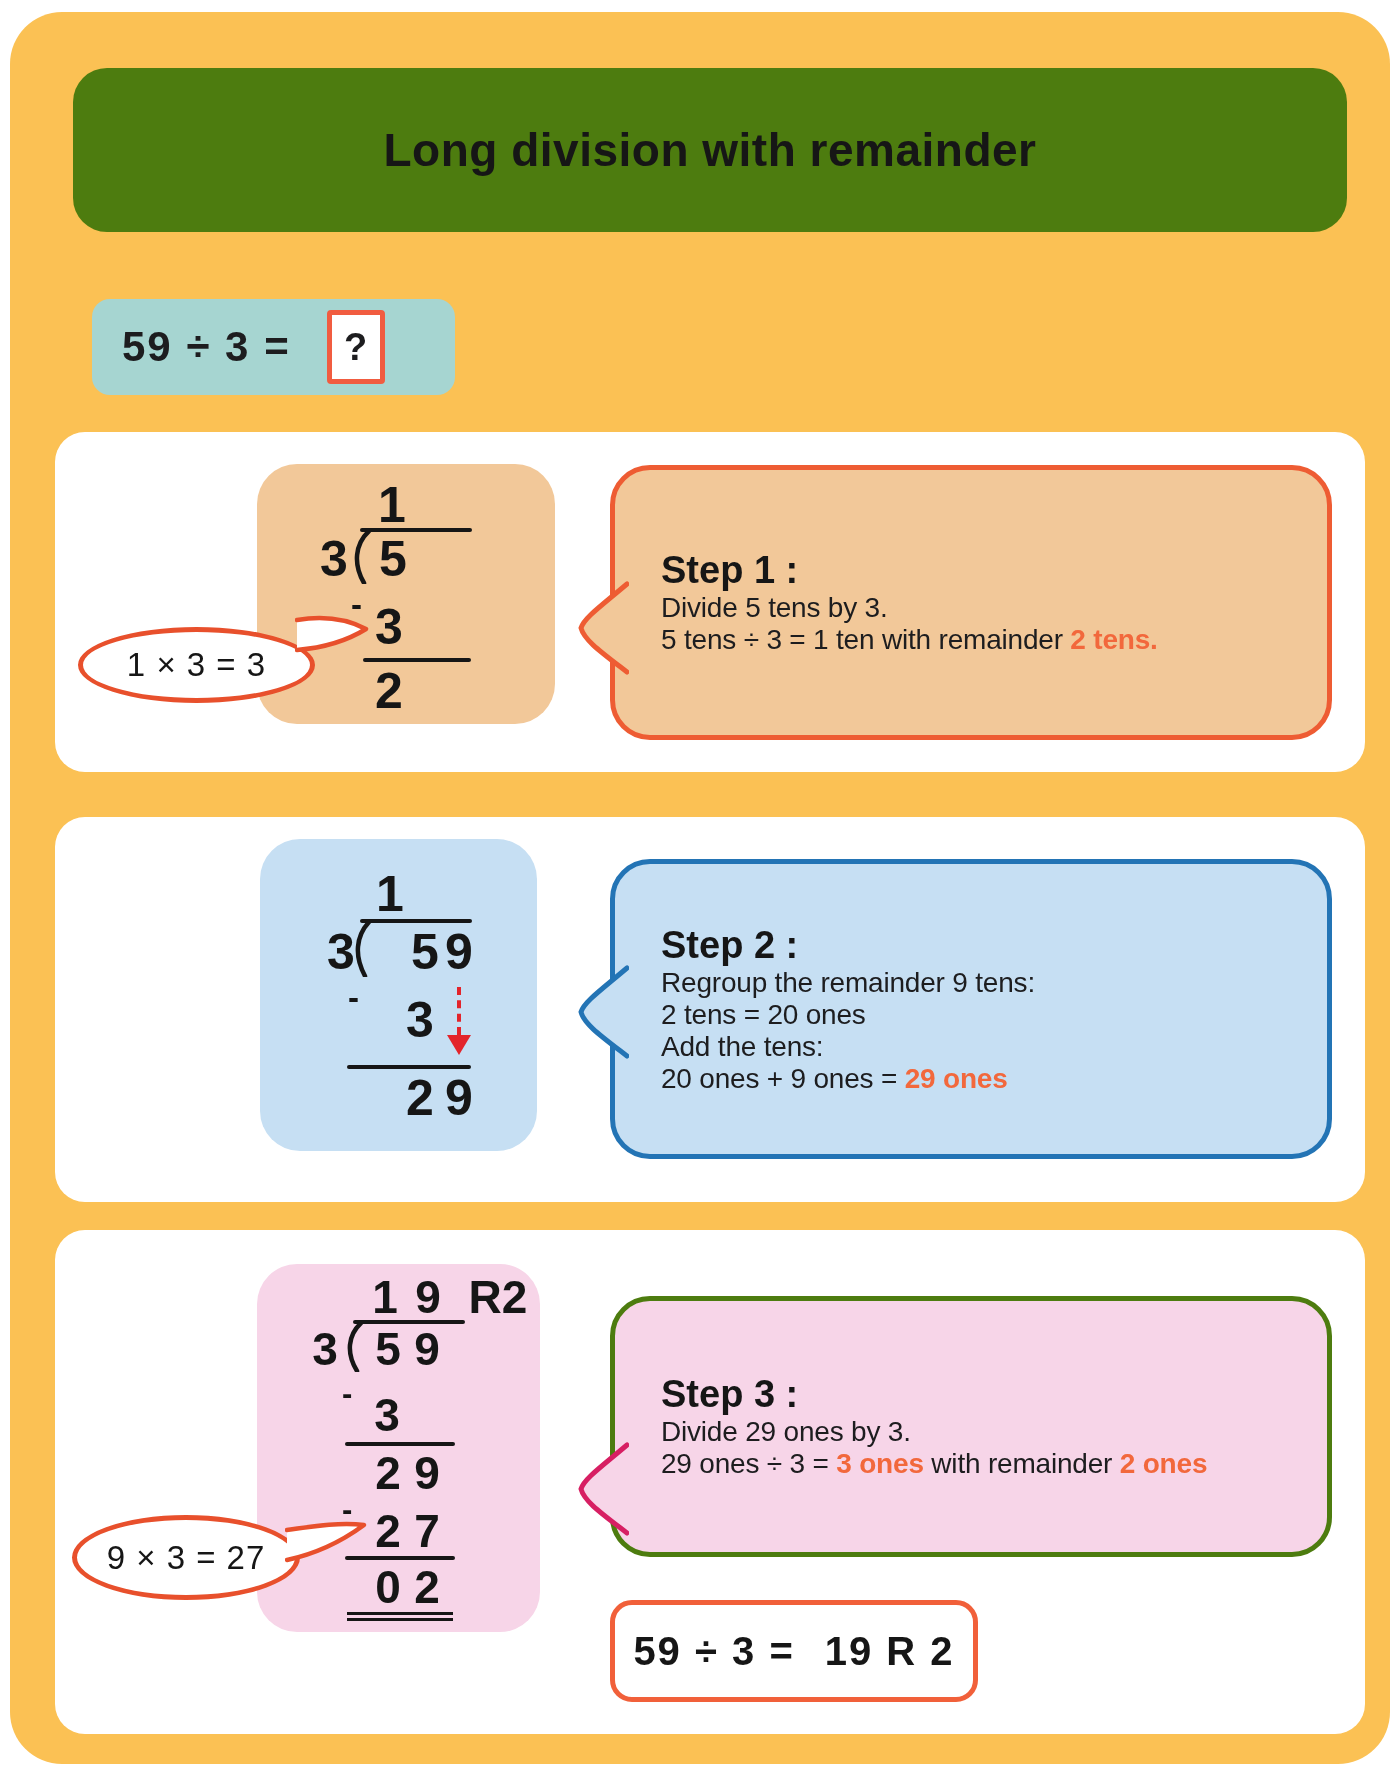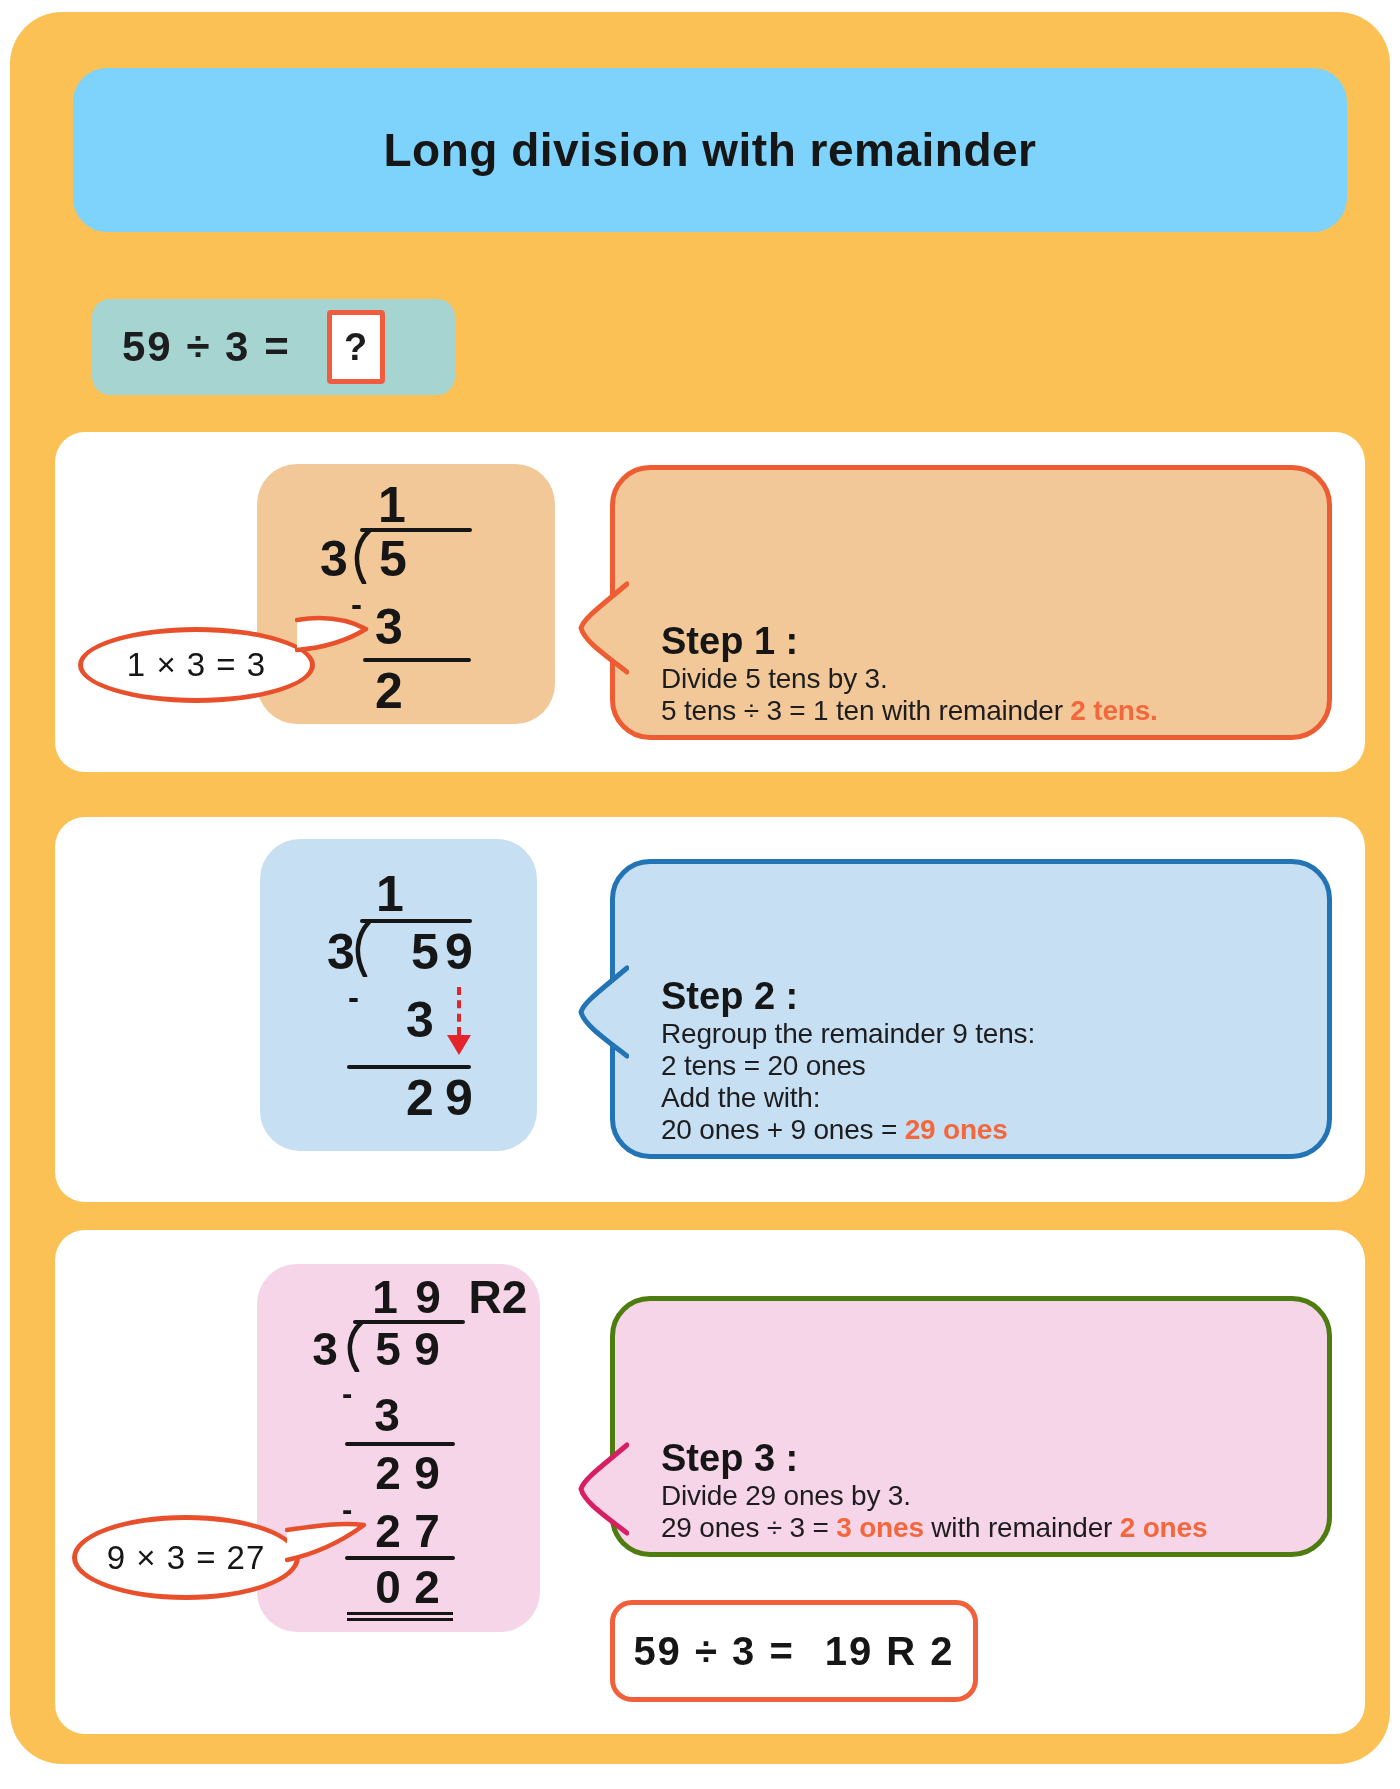--- a/index.html
+++ b/index.html
@@ -1,21 +1,21 @@
 <!DOCTYPE html>
 <html><head>
 <meta charset="utf-8">
 <style>
   * { margin:0; padding:0; box-sizing:border-box; }
   html,body { background:#ffffff; }
   body { font-family:"Liberation Sans","DejaVu Sans",sans-serif; color:#1d1d1f; }
   .canvas { position:relative; width:1400px; height:1789px; background:#ffffff; overflow:hidden; }
   .card { position:absolute; left:10px; top:12px; width:1380px; height:1752px; background:#FBC154; border-radius:52px; }
 
-  .title-box { position:absolute; left:63px; top:56px; width:1274px; height:164px; background:#7dd3fc; border-radius:34px;
+  .title-box { position:absolute; left:63px; top:56px; width:1274px; height:164px; background:#4d7c0f; border-radius:34px;
     display:flex; flex-direction:column; align-items:center; justify-content:center; gap:12px; }
   .title-line { font-size:46px; font-weight:700; letter-spacing:.5px; color:#161616; }
 
   .problem-box { position:absolute; left:82px; top:287px; width:363px; height:96px; background:#A6D5D1; border-radius:18px;
     display:flex; align-items:center; padding-left:30px; }
   .problem-expr { font-size:42px; font-weight:700; letter-spacing:2px; }
   .answer-box { margin-left:36px; width:58px; height:74px; background:#ffffff; border:5px solid #F15C40; border-radius:4px;
     display:flex; align-items:center; justify-content:center; font-size:38px; font-weight:700; }
 
   .panel { position:absolute; left:45px; width:1310px; background:#ffffff; border-radius:30px; }
@@ -35,21 +35,21 @@
   .dunder { position:absolute; width:106px; height:9px; border-top:3px solid #161616; border-bottom:3px solid #161616; }
   .bracket { position:absolute; }
 
   .dash-arrow { position:absolute; width:0; border-left:4px dashed #E3242B; }
   .arrow-head { position:absolute; width:0; height:0; border-left:12px solid transparent; border-right:12px solid transparent; border-top:20px solid #E3242B; }
 
   .callout { position:absolute; background:#ffffff; border:5px solid #E8502C; border-radius:50%;
     display:flex; align-items:center; justify-content:center; font-size:33px; font-weight:400; letter-spacing:1px; color:#161616; }
   .callout-tail { position:absolute; }
 
-  .bubble { position:absolute; width:722px; border-radius:40px; display:flex; flex-direction:column; justify-content:flex-end; padding:8px 46px; }
+  .bubble { position:absolute; width:722px; border-radius:40px; display:flex; flex-direction:column; justify-content:center; padding:8px 46px; }
   .bubble1 { left:555px; top:33px;  height:275px; background:#F2C899; border:5px solid #EE5C33; }
   .bubble2 { left:555px; top:42px;  height:300px; background:#C6DFF3; border:5px solid #2374B5; }
   .bubble3 { left:555px; top:66px;  height:261px; background:#F7D5E8; border:5px solid #4d7c0f; }
   .bubble-heading { font-size:38px; font-weight:700; color:#161616; }
   .bubble-line { font-size:28px; font-weight:400; color:#1d1d1f; white-space:nowrap; letter-spacing:-.2px; }
   .bubble-line .hl { color:#F2683C; font-weight:700; }
   .bubble-tail { position:absolute; left:-40px; width:54px; height:96px; }
 
   .result-box { position:absolute; left:555px; top:370px; width:368px; height:102px; background:#ffffff; border:5px solid #F1603A; border-radius:22px;
     display:flex; align-items:center; justify-content:center; gap:30px; font-size:40px; font-weight:700; letter-spacing:2px; color:#161616; }
@@ -122,21 +122,21 @@
       </div>
 
       <div class="bubble bubble2">
         <svg class="bubble-tail" style="top:100px;" viewBox="0 0 54 96">
           <path d="M52 4 C 26 26, 9 38, 6 48 C 9 60, 26 72, 52 92" fill="#C6DFF3" stroke="#2374B5" stroke-width="5" stroke-linejoin="round" stroke-linecap="round"></path>
         </svg>
         <div class="bubble-heading">Step 2 :</div>
         <div style="display:contents;"></div>
       <div class="bubble-line"><span>Regroup the remainder 9 tens:</span></div>
           <div class="bubble-line"><span>2 tens = 20 ones</span></div>
-          <div class="bubble-line"><span>Add the with:</span></div>
+          <div class="bubble-line"><span>Add the tens:</span></div>
           <div class="bubble-line"><span>20 ones + 9  ones = </span><span class="hl">29 ones</span></div>
         </div>
     </section>
 
     <section class="panel panel3">
       <div class="workbox workbox3">
         <span class="dg dg3" style="left:108px; top:10px;">1</span>
         <span class="dg dg3" style="left:151px; top:10px;">9</span>
         <span class="dg dg3" style="left:203px; top:10px; width:76px;">R2</span>
         <div class="hline" style="left:96px; top:56px; width:112px;"></div>

